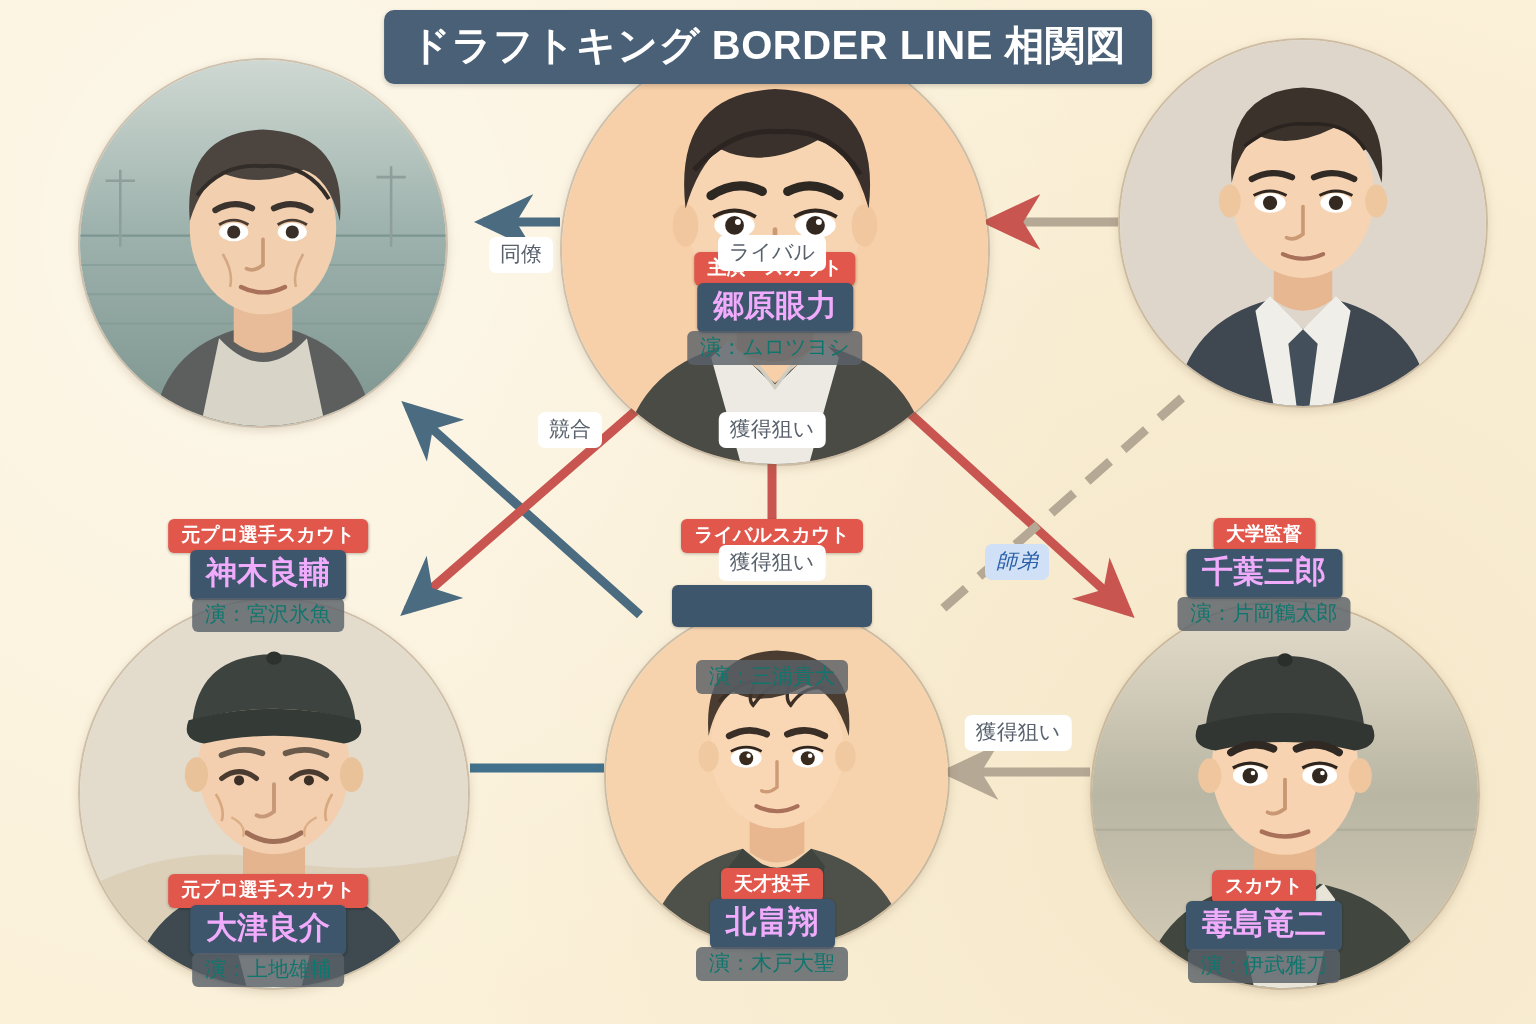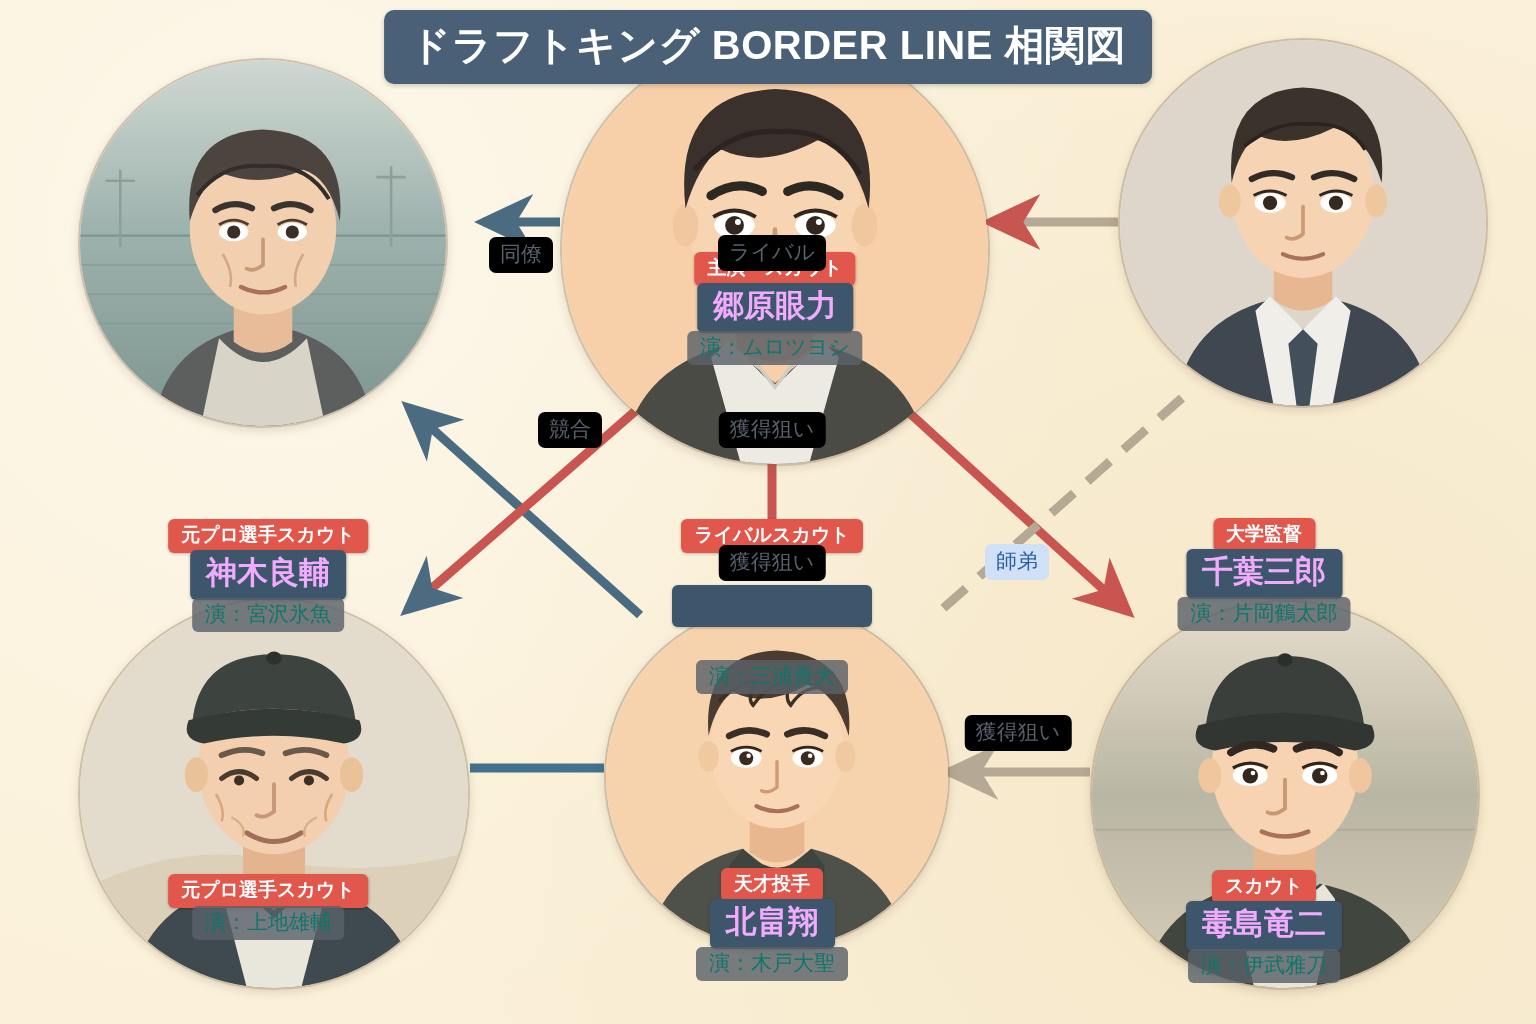--- a/index.html
+++ b/index.html
@@ -83,30 +83,30 @@
     font-size: 21px;
     padding: 2px 13px 4px;
     border-radius: 6px;
     margin-top: -2px;
     white-space: nowrap;
   }
 
   
   .elabel {
     position: absolute;
-    background: #000000;
+    background: #ffffff;
     color: #58616c;
     font-size: 21px;
     padding: 3px 11px 5px;
     border-radius: 7px;
     white-space: nowrap;
     transform: translate(-50%, -50%);
     z-index: 50;
   }
-  .elabel.blue { background: #cfe0f7; color: #2b5fa6; }
+  .elabel.blue { background: #cfe0f7; color: #2b5fa6; font-style: italic; }
 </style>
 </head>
 <body>
 
 <div id="stage">
   <div id="grain"></div>
 
   <svg id="edges" viewBox="0 0 1536 1024">
     <defs>
       <marker id="ah-blue" markerWidth="7" markerHeight="7" refX="5.6" refY="3.5" orient="auto">
@@ -296,20 +296,21 @@
 
         <path d="M100 95 v14 q-5 4-9 2" stroke="#c69878" stroke-width="2" fill="none" stroke-linecap="round"></path>
         <path d="M86 120 q14 9 28 0" stroke="#a06f58" stroke-width="2.6" fill="none" stroke-linecap="round"></path>
 
         <path d="M70 100 q5 8 3 14 M130 100 q-5 8-3 14" stroke="#d8a980" stroke-width="1.4" fill="none"></path>
         <path d="M78 112 q8 4 6 10 M122 112 q-8 4-6 10" stroke="#dcae86" stroke-width="1.2" fill="none"></path>
       </svg>
     </div>
     <div class="labels" style="left:268px; top:874px;">
       <div class="role">元プロ選手スカウト</div>
+      <div class="pname">大津良介</div>
       <div class="actor">演：上地雄輔</div>
     </div>
   </div>
 
   <div class="node">
     <div class="labels" style="left:772px; top:519px;gap:35px;">
       <div class="role">ライバルスカウト</div>
       <div class="pname" style="min-width:200px; min-height:42px;"></div>
       <div class="actor">演：三浦貴大</div>
     </div>

